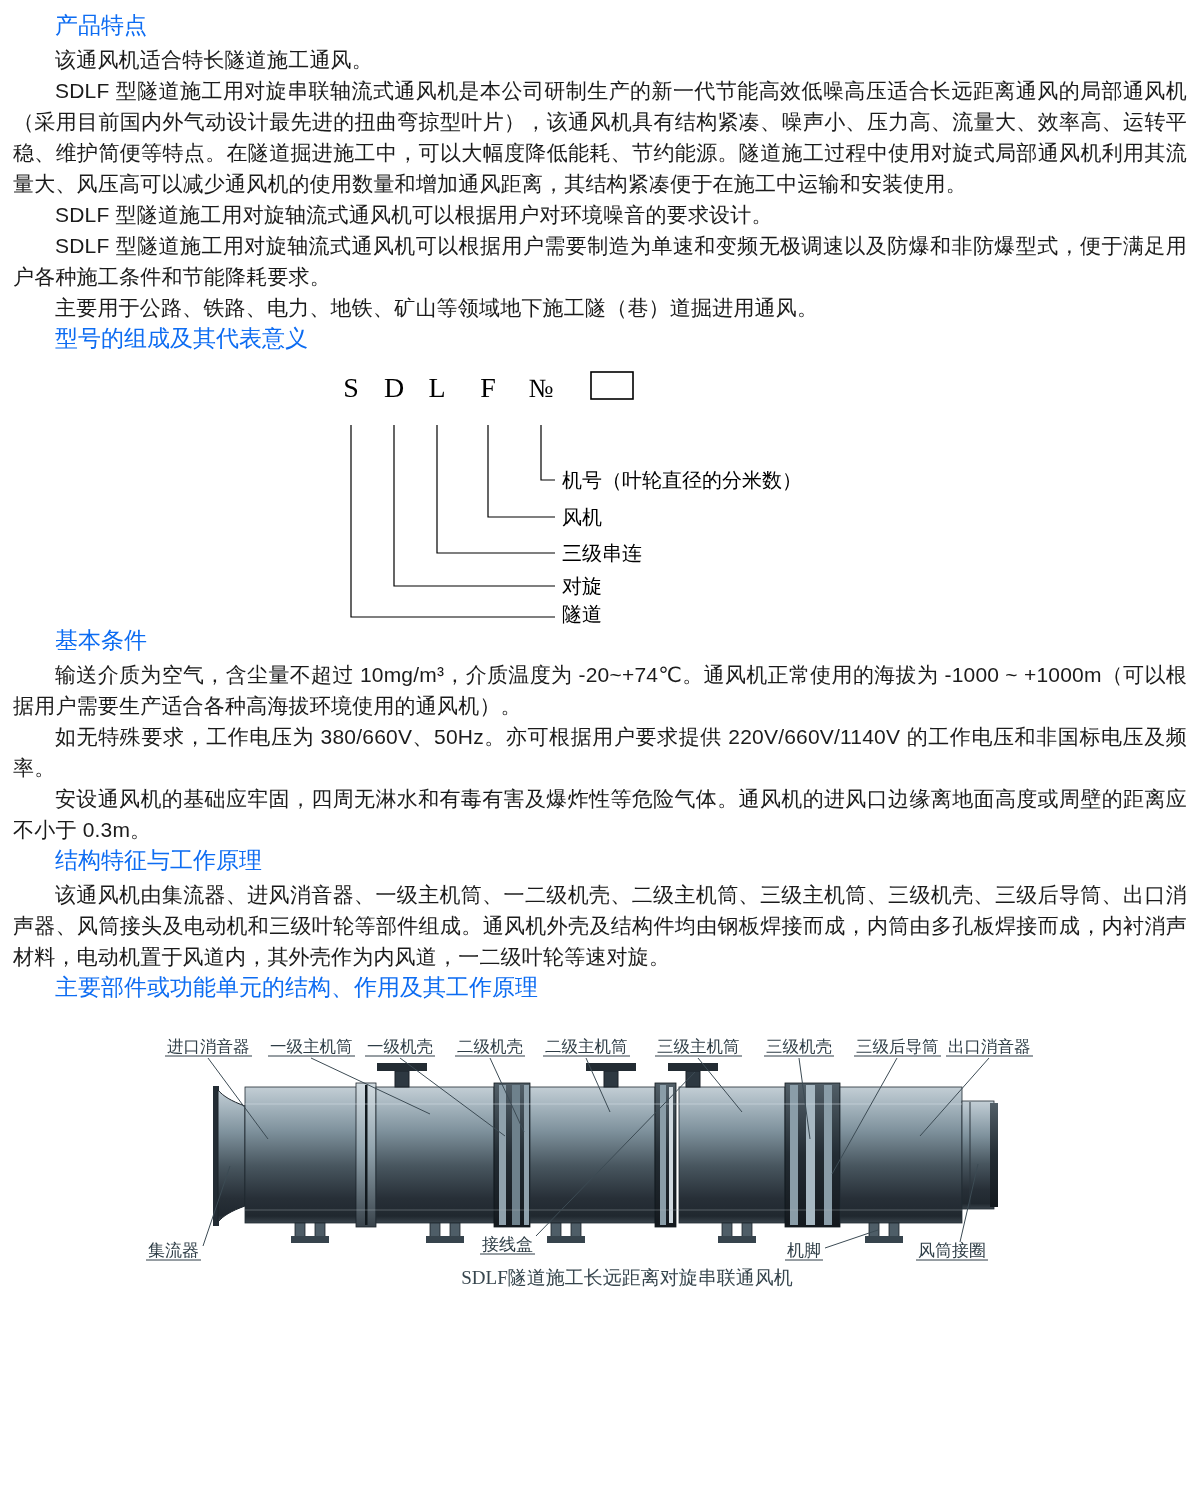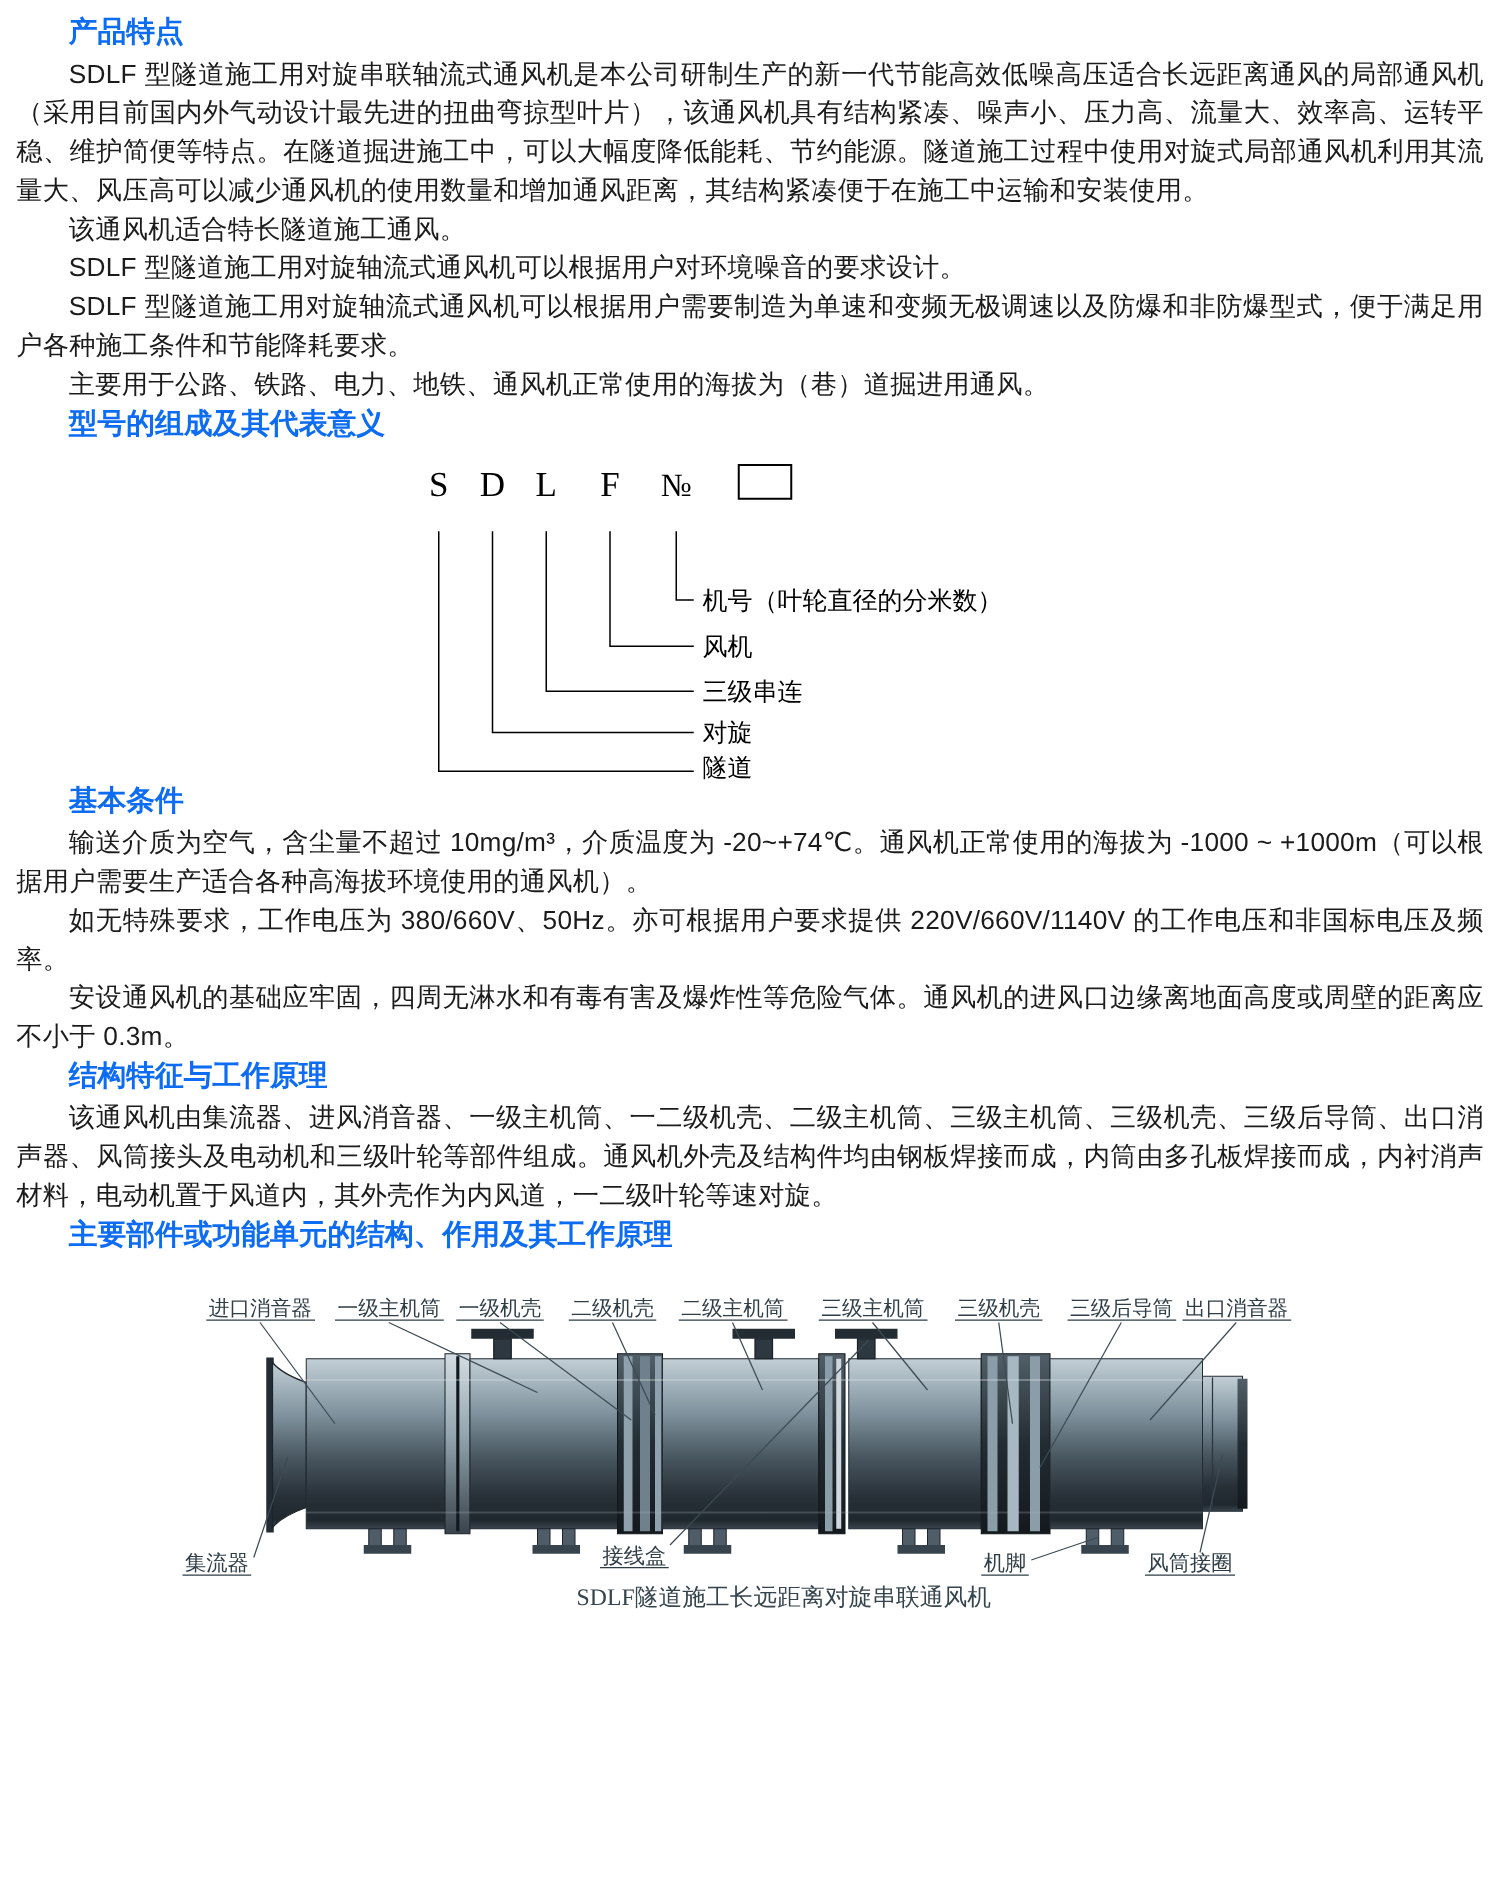--- a/index.html
+++ b/index.html
@@ -3,46 +3,46 @@
 <meta charset="utf-8">
 <style>
   html,body{margin:0;padding:0;}
   body{
     width:1200px;height:1510px;overflow:hidden;background:#ffffff;
     font-family:"Liberation Sans","DejaVu Sans",sans-serif;
     -webkit-font-smoothing:antialiased;
   }
   .page{padding:10px 13px 0 13px;}
   h2.sec{
-    font-size:23px;line-height:30px;font-weight:bold;color:#0d6cf2;
+    font-size:23px;line-height:30px;font-weight:normal;color:#0d6cf2;
     margin:0 0 4px 42px;
   }
   .mt14{margin-top:14px;}
   .mt6{margin-top:6px;}
   .mt12{margin-top:12px;}
   p.body{
     font-size:21px;line-height:31px;color:#1b1b1b;margin:0;
     text-indent:2em;text-align:justify;letter-spacing:0.2px;
   }
   svg text{font-family:"Liberation Serif","DejaVu Serif",serif;}
   .model-svg{display:block;margin:2px 0 0 0;}
   .fan-svg{display:block;margin:12px 0 0 0;}
 </style>
 </head>
 <body>
 
 <div class="page">
 
   <h2 class="sec">产品特点</h2>
+  <p class="body">该通风机适合特长隧道施工通风。</p>
   <p class="body">SDLF 型隧道施工用对旋串联轴流式通风机是本公司研制生产的新一代节能高效低噪高压适合长远距离通风的局部通风机（采用目前国内外气动设计最先进的扭曲弯掠型叶片），该通风机具有结构紧凑、噪声小、压力高、流量大、效率高、运转平稳、维护简便等特点。在隧道掘进施工中，可以大幅度降低能耗、节约能源。隧道施工过程中使用对旋式局部通风机利用其流量大、风压高可以减少通风机的使用数量和增加通风距离，其结构紧凑便于在施工中运输和安装使用。</p>
-  <p class="body">该通风机适合特长隧道施工通风。</p>
   <p class="body">SDLF 型隧道施工用对旋轴流式通风机可以根据用户对环境噪音的要求设计。</p>
   <p class="body">SDLF 型隧道施工用对旋轴流式通风机可以根据用户需要制造为单速和变频无极调速以及防爆和非防爆型式，便于满足用户各种施工条件和节能降耗要求。</p>
 
-  <p class="body">主要用于公路、铁路、电力、地铁、通风机正常使用的海拔为（巷）道掘进用通风。</p>
+  <p class="body">主要用于公路、铁路、电力、地铁、矿山等领域地下施工隧（巷）道掘进用通风。</p>
 
   <h2 class="sec mt14">型号的组成及其代表意义</h2>
 
   <svg class="model-svg" width="1174" height="268" viewBox="0 0 1174 268">
 
     <text x="338" y="40" font-size="28" fill="#000" text-anchor="middle">S</text>
     <text x="381" y="40" font-size="28" fill="#000" text-anchor="middle">D</text>
     <text x="424" y="40" font-size="28" fill="#000" text-anchor="middle">L</text>
     <text x="475" y="40" font-size="28" fill="#000" text-anchor="middle">F</text>
     <text x="528" y="40" font-size="26" fill="#000" text-anchor="middle">№</text>

